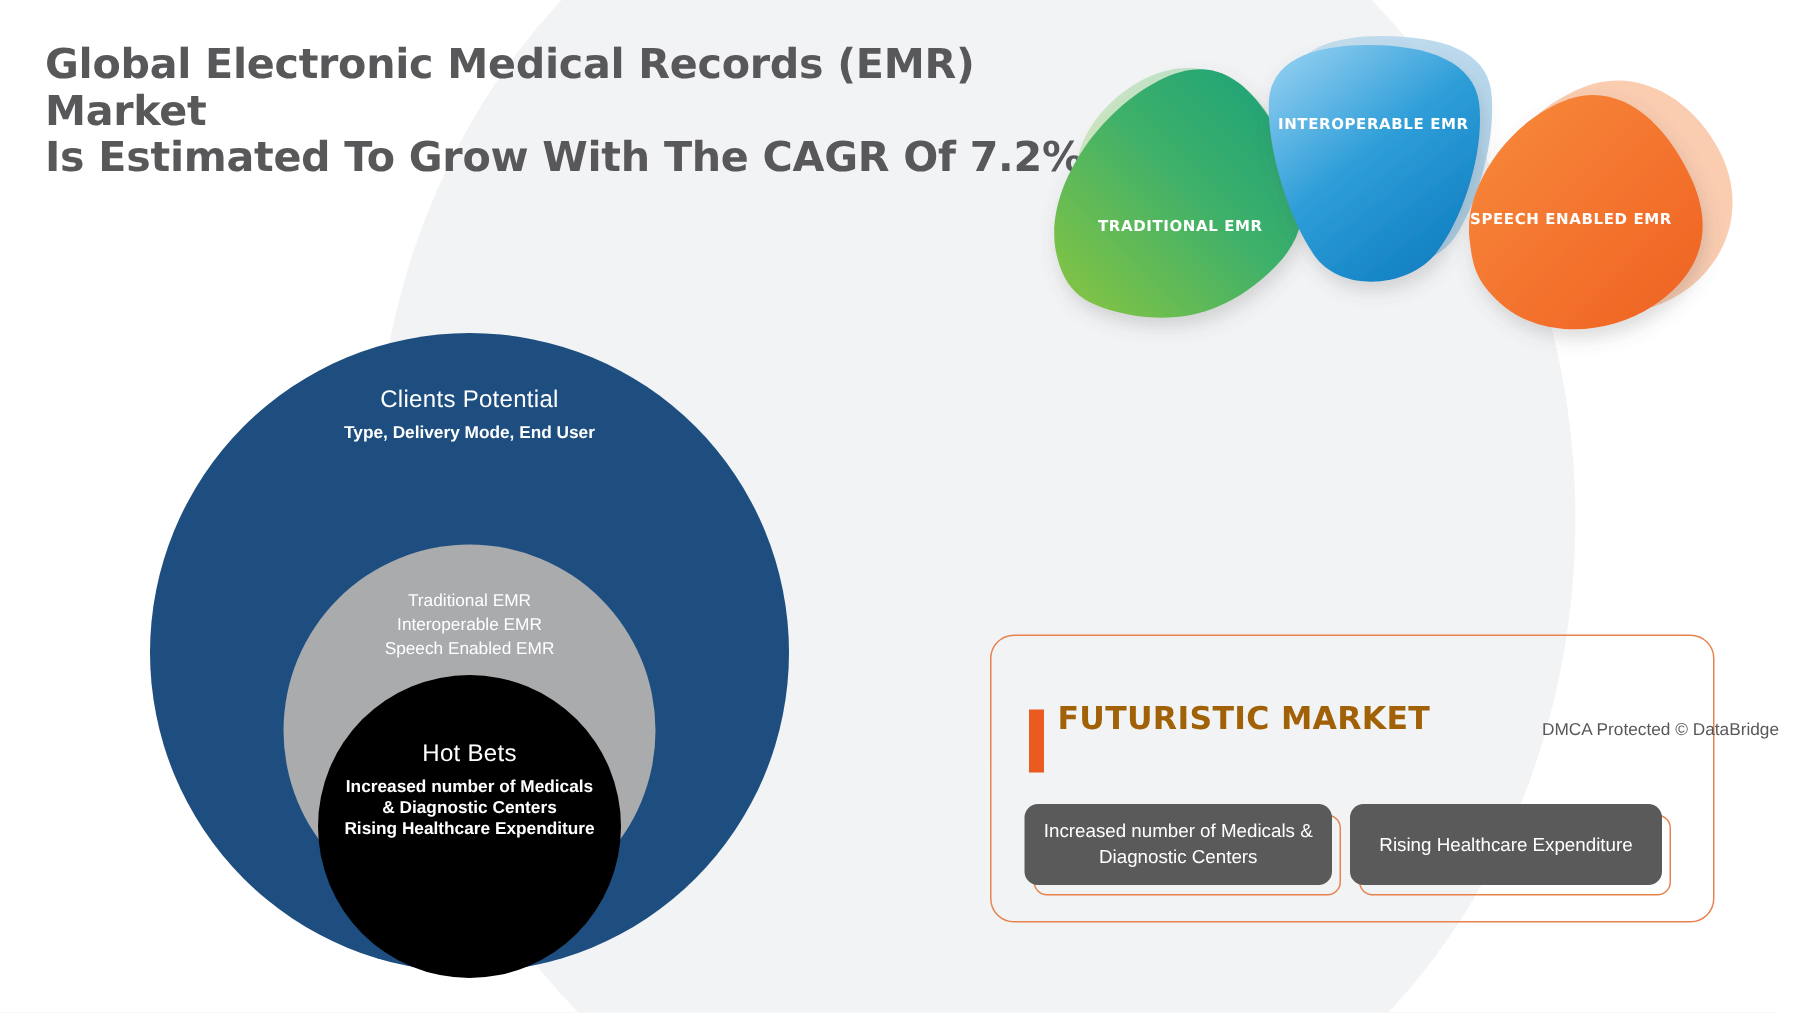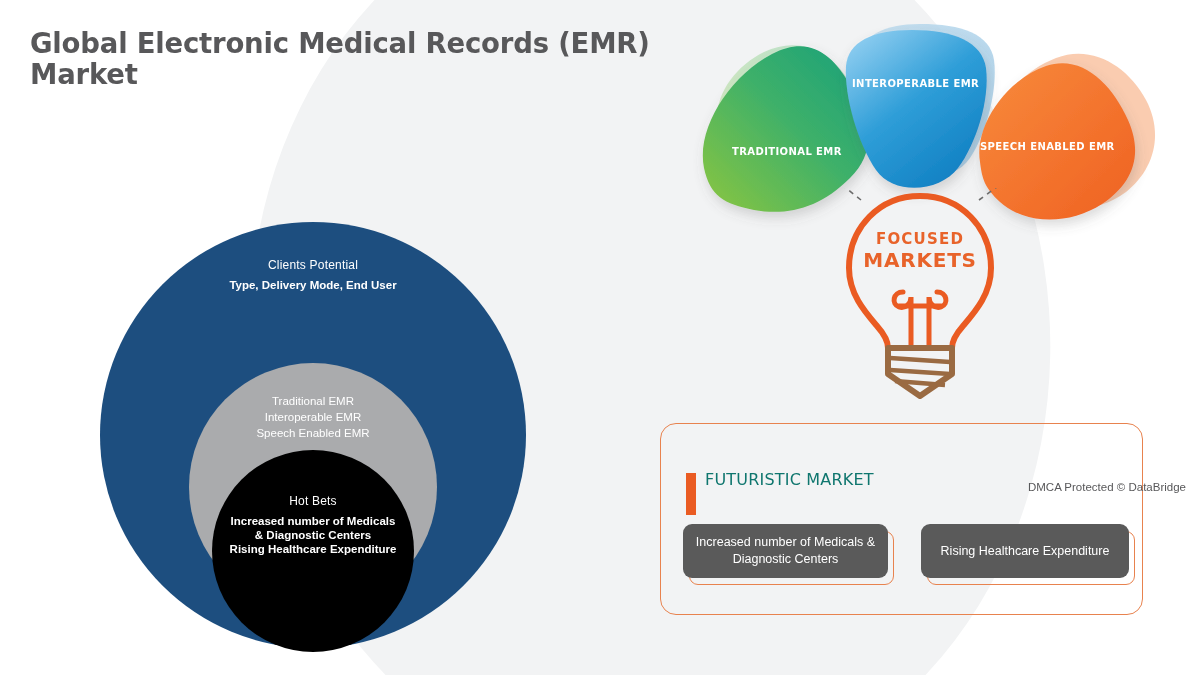--- a/index.html
+++ b/index.html
@@ -40,21 +40,21 @@
   .circ{position:absolute;border-radius:50%;box-sizing:border-box;text-align:center;}
   #circle-outer{
     left:0;top:0;width:426px;height:426px;background:#1d4e7f;
   }
   #circle-mid{
     left:89px;top:141px;width:248px;height:248px;background:#aaabad;
   }
   #circle-inner{
     left:112px;top:228px;width:202px;height:202px;background:#000000;
   }
-  .c-title{color:#ffffff;font-size:12px;font-weight:400;letter-spacing:.2px;}
+  .c-title{color:#ffffff;font-size:16px;font-weight:400;letter-spacing:.2px;}
   .c-sub{color:#ffffff;font-size:11.5px;font-weight:bold;line-height:15px;margin-top:6px;}
   .c-sub2{color:#ffffff;font-size:11.5px;font-weight:400;line-height:14px;margin-top:2px;}
   #outer-text{position:absolute;left:0;top:36px;width:426px;}
   #mid-text{position:absolute;left:0;top:29px;width:248px;}
   #inner-text{position:absolute;left:0;top:44px;width:202px;}
   #inner-text .c-sub2{font-weight:bold;margin-top:6px;}
 
   
   #blobs{left:680px;top:10px;width:500px;height:240px;}
   .blob-label{
@@ -73,25 +73,25 @@
     font-family:"DejaVu Sans", sans-serif;}
 
   
   #opp-panel{
     left:660px;top:423px;width:483px;height:192px;
     border:1.3px solid #e8824e;border-radius:16px;box-sizing:border-box;
   }
   #opp-head{position:absolute;left:25px;top:47px;display:flex;align-items:flex-start;}
   #opp-bar{width:10px;height:42px;background:#ea5b22;flex:none;margin-top:2px;}
   #opp-titles{margin-left:9px;}
-  #opp-t1{color:#0f766e;font-size:16px;font-weight:normal;letter-spacing:.2px;line-height:17px;
+  #opp-t1{color:#a16207;font-size:21px;font-weight:bold;letter-spacing:.2px;line-height:17px;
     font-family:"DejaVu Sans", sans-serif;}
   #opp-t2{color:#e0602e;font-size:22px;font-weight:400;line-height:24px;letter-spacing:.2px;
     font-family:"Liberation Sans", sans-serif;}
-  #opp-cards{position:absolute;left:22px;top:100px;display:flex;gap:33px;}
+  #opp-cards{position:absolute;left:22px;top:112px;display:flex;gap:12px;}
   .opp-card-wrap{position:relative;}
   .opp-card-outline{
     position:absolute;left:6px;top:7px;width:100%;height:100%;
     border:1.2px solid #e8824e;border-radius:9px;box-sizing:border-box;
   }
   .opp-card{
     position:relative;background:#5a5a5a;border-radius:9px;
     color:#ffffff;font-size:12.5px;line-height:17px;text-align:center;
     display:flex;align-items:center;justify-content:center;
     box-sizing:border-box;padding:6px 12px;
@@ -107,20 +107,21 @@
 </style>
 </head>
 <body>
 
 <div id="canvas">
 
   <div class="layer" id="bg-ellipse"></div>
 
   <div class="layer" id="title-block">
     <div class="h1">Global Electronic Medical Records (EMR) Market</div>
+    <div class="h1">Is Estimated To Grow With The CAGR Of 7.2%</div>
   </div>
 
   <div class="layer" id="circles">
     <div class="circ" id="circle-outer">
       <div id="outer-text">
         <div class="c-title">Clients Potential</div>
         <div class="c-sub">Type, Delivery Mode, End User</div>
       </div>
     </div>
 
@@ -208,40 +209,20 @@
                  C464 146 452 174 422 194 C388 216 344 214 320 192
                  C304 177 302 168 300 152 Z" fill="url(#gOrange)"></path>
       </g>
     </svg>
 
     <span class="blob-label" style="left:52px;top:136px;">TRADITIONAL EMR</span>
     <span class="blob-label" style="left:172px;top:68px;">INTEROPERABLE EMR</span>
     <span class="blob-label" style="left:300px;top:131px;">SPEECH ENABLED EMR</span>
   </div>
 
-  <div class="layer" id="bulb">
-    <svg width="185" height="215" viewBox="0 0 185 215">
-
-      <line x1="26" y1="12" x2="6" y2="-4" stroke="#6b6b6b" stroke-width="1.6" stroke-dasharray="5 5"></line>
-      <line x1="144" y1="12" x2="166" y2="-4" stroke="#6b6b6b" stroke-width="1.6" stroke-dasharray="5 5"></line>
-
-      <path d="M85 8 C44 8 14 40 14 80 C14 106 30 124 42 138
-               C50 147 53 153 53 160 L117 160 C117 153 120 147 128 138
-               C140 124 156 106 156 80 C156 40 126 8 85 8 Z" fill="none" stroke="#ea5b22" stroke-width="6" stroke-linejoin="round"></path>
-
-      <path d="M68 104 C58 104 56 116 64 119 C70 121 76 116 76 109 L76 160" fill="none" stroke="#ea5b22" stroke-width="5" stroke-linecap="round"></path>
-      <path d="M102 104 C112 104 114 116 106 119 C100 121 94 116 94 109 L94 160" fill="none" stroke="#ea5b22" stroke-width="5" stroke-linecap="round"></path>
-      <path d="M64 118 L106 118" stroke="#ea5b22" stroke-width="5" stroke-linecap="round"></path>
-
-      <path d="M53 160 L117 160 L117 186 L85 208 L53 186 Z" fill="none" stroke="#9a6a42" stroke-width="6" stroke-linejoin="round"></path>
-      <path d="M55 170 L115 174 M55 182 L115 186 M60 193 L110 197" stroke="#9a6a42" stroke-width="4.5" fill="none"></path>
-    </svg>
-    <span class="bulb-t1">FOCUSED</span>
-    <span class="bulb-t2">MARKETS</span>
-  </div>
 
   <div class="layer" id="opp-panel">
     <div id="opp-head">
       <div id="opp-bar"></div>
       <div id="opp-titles">
         <div id="opp-t1">FUTURISTIC MARKET</div>
       </div>
     </div>
 
     <div id="opp-cards">

